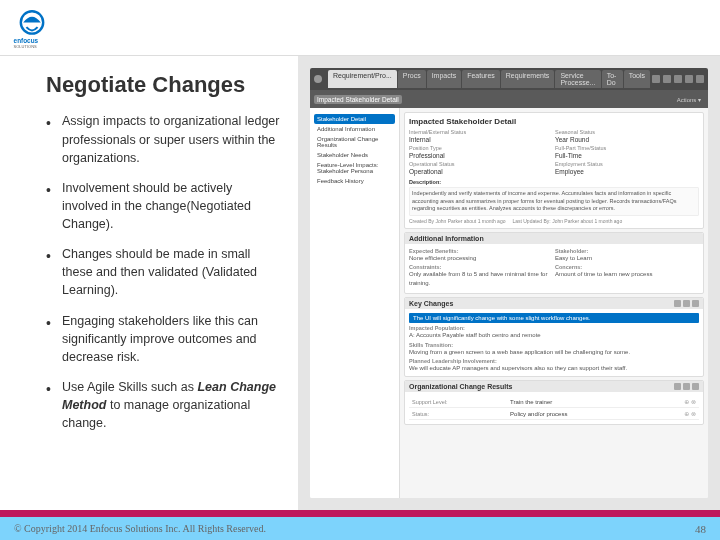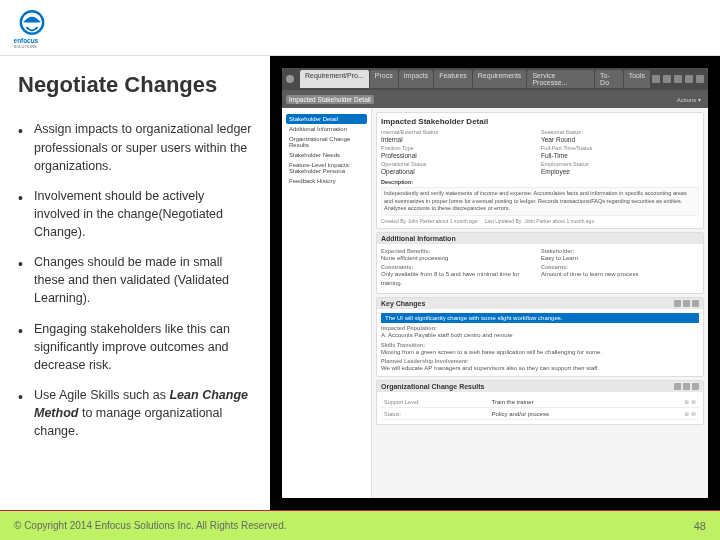--- a/index.html
+++ b/index.html
@@ -41,21 +41,22 @@
     }
 
     
     .left-panel {
       width: 270px;
       min-width: 270px;
       background: #fff;
       padding: 16px 18px;
       display: flex;
       flex-direction: column;
-      gap: 8px;
+      gap: 0;
+      margin-left: 28px;
     }
 
     .slide-title {
       font-size: 22px;
       font-weight: bold;
       color: #333;
       margin-bottom: 14px;
       line-height: 1.2;
     }
 
@@ -83,21 +84,21 @@
     }
 
     .bullet-item em {
       font-style: italic;
       font-weight: bold;
     }
 
     
     .right-panel {
       flex: 1;
-      background: #000000;
+      background: #e5e5e5;
       overflow: hidden;
       position: relative;
       padding: 12px;
     }
 
     .app-screenshot {
       width: 100%;
       height: 100%;
       background: #f0f0f0;
       border-radius: 2px;
@@ -324,26 +325,27 @@
       color: #444;
     }
     .org-table .col-label {
       color: #888;
       font-size: 5.5px;
     }
 
     
     .footer {
       height: 30px;
-      background: #bef264;
-      border-top: 1px solid #be185d;
+      background: #7dd3fc;
+      border-top: 7px solid #be185d;
       display: flex;
       align-items: center;
       justify-content: space-between;
       padding: 0 14px;
+      font-family: Liberation Serif, serif;
     }
     .footer-copyright {
       font-size: 10px;
       color: #666;
     }
     .footer-page {
       font-size: 11px;
       color: #666;
     }
   </style>

